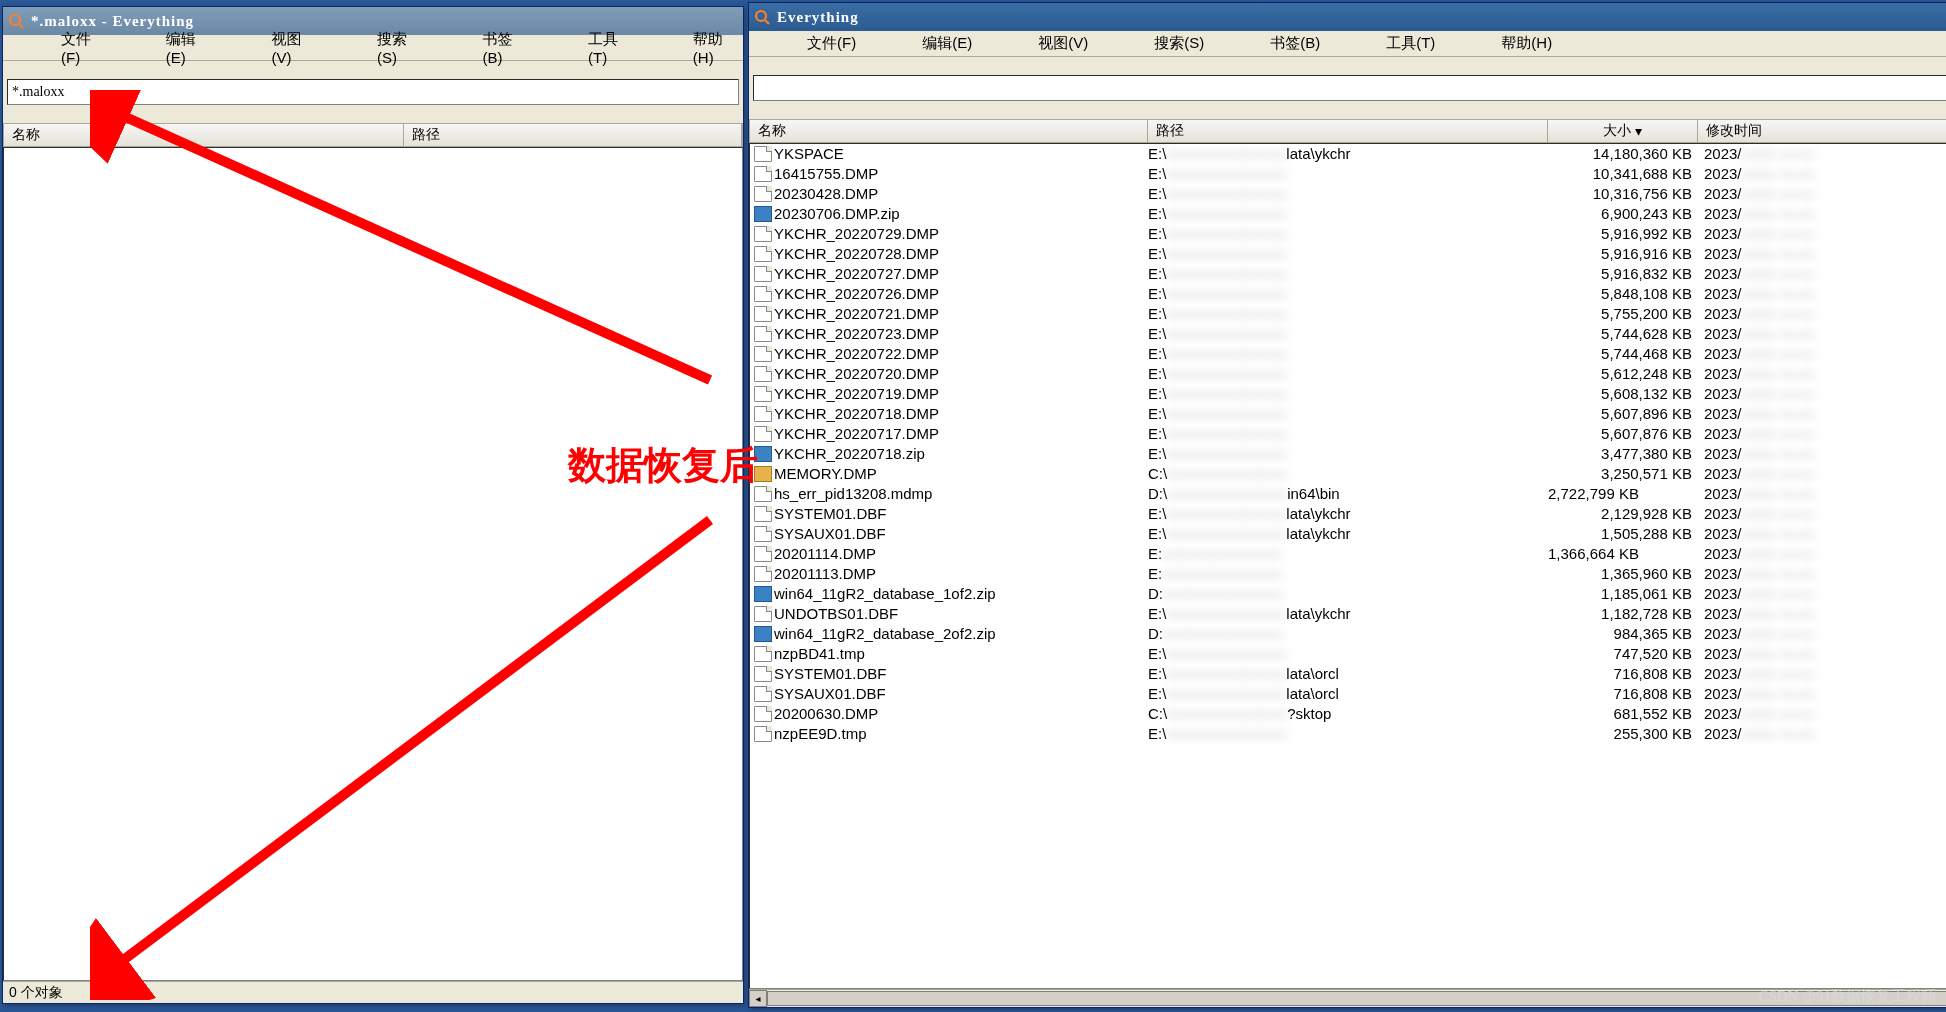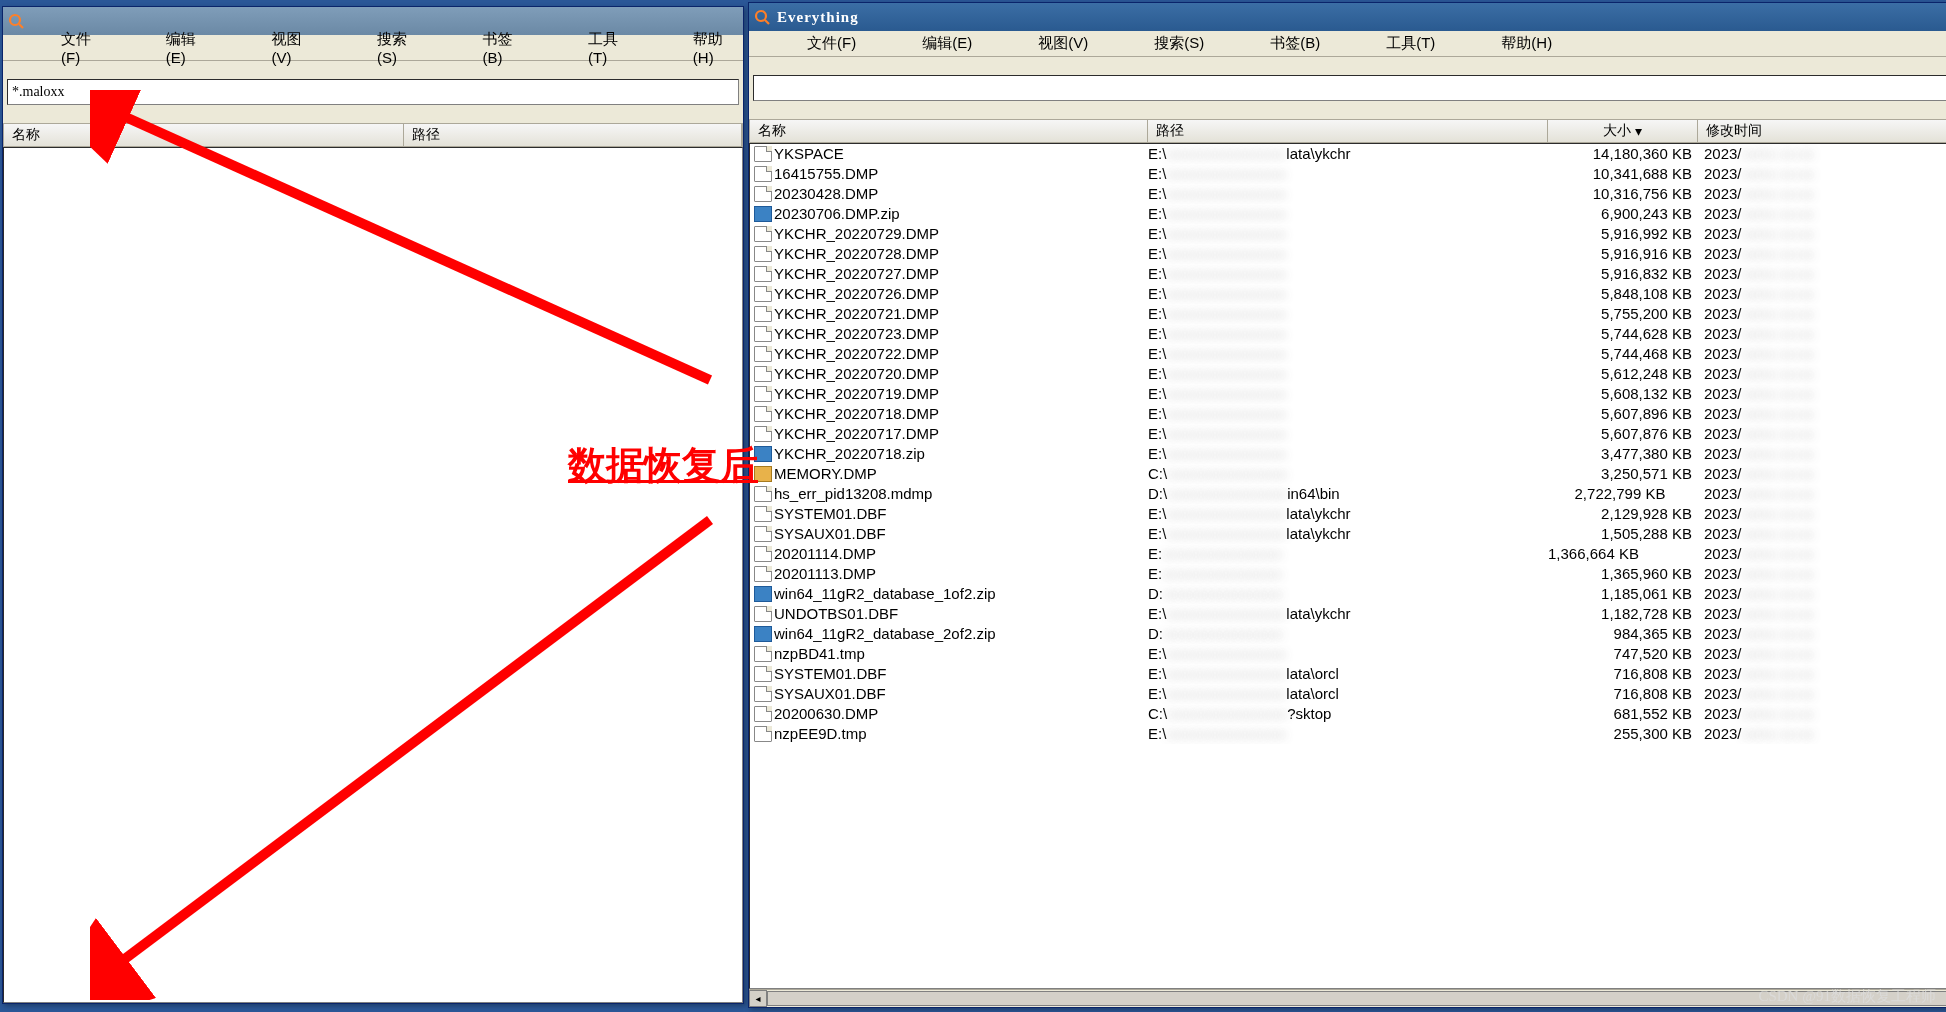--- a/index.html
+++ b/index.html
@@ -59,38 +59,42 @@
 <div class="desktop">
 
   <div class="window" style="left:2px; top:6px; width:742px; height:998px;">
     <div class="titlebar inactive">
       <span class="tb-icon">
         <svg viewBox="0 0 16 16" width="16" height="16">
             <circle cx="7" cy="7" r="5" fill="none" stroke="#ff7f27" stroke-width="2.2"></circle>
             <line x1="11" y1="11" x2="15" y2="15" stroke="#ff7f27" stroke-width="2.2"></line>
           </svg>
       </span>
+      <span class="tb-title">*.maloxx - Everything</span>
     </div>
     <div class="menubar">
       <span class="menu-item">文件(F)</span>
       <span class="menu-item">编辑(E)</span>
       <span class="menu-item">视图(V)</span>
       <span class="menu-item">搜索(S)</span>
       <span class="menu-item">书签(B)</span>
       <span class="menu-item">工具(T)</span>
       <span class="menu-item">帮助(H)</span>
     </div>
     <div class="searchbar">
       <input value="*.maloxx" style="">
     </div>
     <div class="headerrow">
       <div class="hdr" style="width:400px">名称</div>
       <div class="hdr" style="flex:1">路径</div>
     </div>
     <div class="content"></div>
+    <div class="statusbar">
+      <span>0 个对象</span>
+    </div>
   </div>
 
   <div class="window" style="left:748px; top:2px; width:1344px; height:1006px;">
     <div class="titlebar">
       <span class="tb-icon">
         <svg viewBox="0 0 16 16" width="16" height="16">
             <circle cx="7" cy="7" r="5" fill="none" stroke="#ff7f27" stroke-width="2.2"></circle>
             <line x1="11" y1="11" x2="15" y2="15" stroke="#ff7f27" stroke-width="2.2"></line>
           </svg>
       </span>
@@ -240,21 +244,21 @@
             <span class="ico lock"></span>
             <span class="cell" style="width:374px">MEMORY.DMP</span>
             <span class="cell" style="width:400px">C:\<span class="blur">xxxxxxxxxxxxxxxx</span></span>
             <span class="cell" style="width:150px;text-align:right;padding-right:6px">3,250,571 KB</span>
             <span class="cell" style="flex:1;padding-left:6px">2023/<span class="blur">xx/xx xx:xx</span></span>
           </div>
           <div class="row">
             <span class="ico file"></span>
             <span class="cell" style="width:374px">hs_err_pid13208.mdmp</span>
             <span class="cell" style="width:400px">D:\<span class="blur">xxxxxxxxxxxxxxxx</span>in64\bin</span>
-            <span class="cell" style="width:150px;text-align:center;padding-right:6px">2,722,799 KB</span>
+            <span class="cell" style="width:150px;text-align:left;padding-right:6px">2,722,799 KB</span>
             <span class="cell" style="flex:1;padding-left:6px">2023/<span class="blur">xx/xx xx:xx</span></span>
           </div>
           <div class="row">
             <span class="ico file"></span>
             <span class="cell" style="width:374px">SYSTEM01.DBF</span>
             <span class="cell" style="width:400px">E:\<span class="blur">xxxxxxxxxxxxxxxx</span>lata\ykchr</span>
             <span class="cell" style="width:150px;text-align:right;padding-right:6px">2,129,928 KB</span>
             <span class="cell" style="flex:1;padding-left:6px">2023/<span class="blur">xx/xx xx:xx</span></span>
           </div>
           <div class="row">
@@ -345,21 +349,21 @@
     </div>
     <div class="scrollbar-h">
       <div class="sb-hbtn">◂</div>
       <div class="sb-htrack">
         <div class="sb-hthumb" style="width:98%"></div>
       </div>
       <div class="sb-hbtn">▸</div>
     </div>
   </div>
 
-  <div class="annot" style="left:568px; top:440px;text-decoration:underline;">数据恢复后</div>
+  <div class="annot" style="left:568px; top:440px;">数据恢复后</div>
 
   <svg class="arrow" style="left:90px; top:90px; width:650px; height:310px;">
     <defs>
         <marker id="ah1" markerWidth="14" markerHeight="14" refX="2" refY="5" orient="auto">
           <path d="M0,0 L0,10 L14,5 z" fill="#ff0000"></path>
         </marker>
       </defs>
     <line x1="620" y1="290" x2="20" y2="20" stroke="#ff0000" stroke-width="10" marker-end="url(#ah1)"></line>
   </svg>
   <svg class="arrow" style="left:90px; top:500px; width:650px; height:500px;">

